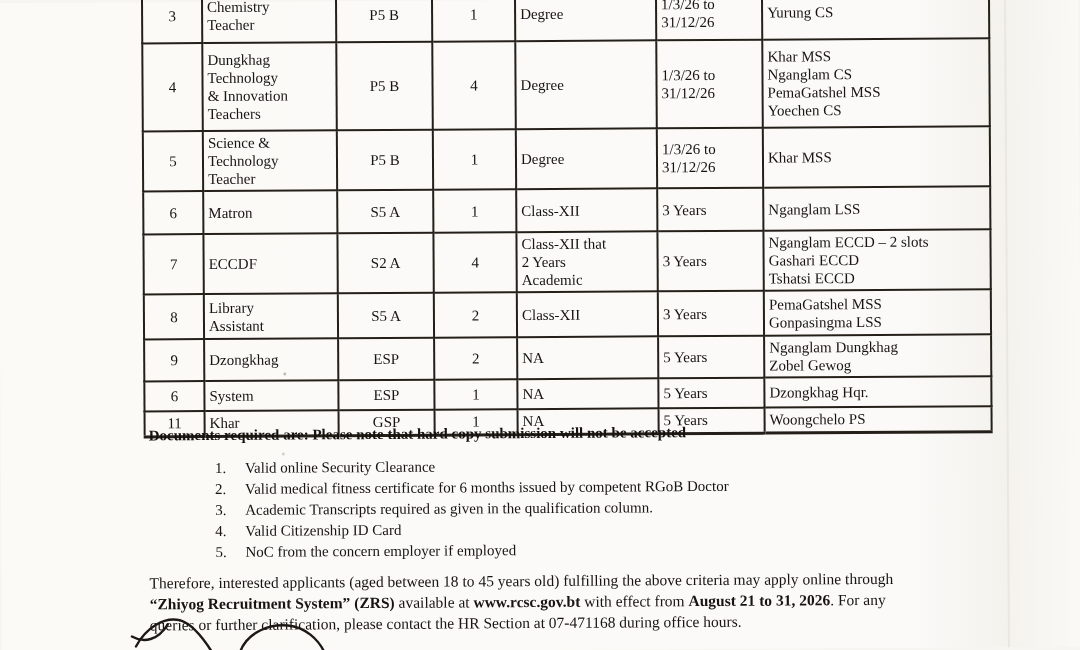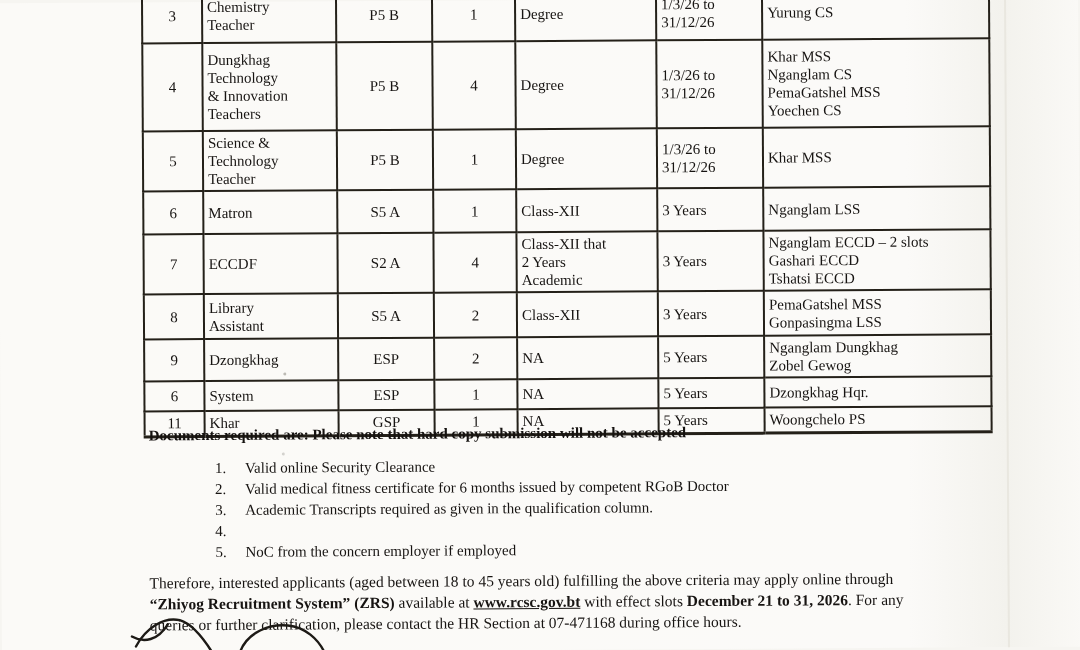--- a/index.html
+++ b/index.html
@@ -73,21 +73,21 @@
   .doc-item { display: flex; height: 21px; white-space: nowrap; }
   .doc-item .num { width: 30px; flex: 0 0 30px; }
 
   #closing {
     position: absolute; left: 148px; top: 570px;
     font-size: 15.5px; line-height: 21px;
     color: #171412;
   }
   .pline { white-space: nowrap; }
   .b { font-weight: bold; }
-  .u { text-decoration: underline; }
+  .u { }
 
   #signature {
     position: absolute; left: 128px; top: 608px;
   }
 </style>
 </head>
 <body>
 
 <div id="scan">
 
@@ -341,30 +341,31 @@
       <div class="doc-item">
         <span class="num">2.</span>
         <span>Valid medical fitness certificate for 6 months issued by competent RGoB Doctor</span>
       </div>
       <div class="doc-item">
         <span class="num">3.</span>
         <span>Academic Transcripts required as given in the qualification column.</span>
       </div>
       <div class="doc-item">
         <span class="num">4.</span>
+        <span>Valid Citizenship ID Card</span>
       </div>
       <div class="doc-item">
         <span class="num">5.</span>
         <span>NoC from the concern employer if employed</span>
       </div>
     </div>
 
   <div id="closing">
       <div class="pline"><span>Therefore, interested applicants (aged between 18 to 45 years old) fulfilling the above criteria may apply online through</span></div>
-      <div class="pline"><span class="b">“Zhiyog Recruitment System” (ZRS)</span><span> available at </span><span class="b u">www.rcsc.gov.bt</span><span> with effect slots </span><span class="b">December 21 to 31, 2026</span><span>. For any</span></div>
+      <div class="pline"><span class="b">“Zhiyog Recruitment System” (ZRS)</span><span> available at </span><span class="b u">www.rcsc.gov.bt</span><span> with effect from </span><span class="b">August 21 to 31, 2026</span><span>. For any</span></div>
       <div class="pline"><span>queries or further clarification, please contact the HR Section at 07-471168 during office hours.</span></div>
     </div>
 
   <svg id="signature" width="230" height="42" viewBox="0 0 230 42" fill="none" stroke="#1d1a16" stroke-width="2.4" stroke-linecap="round">
     <path d="M6,36 C16,18 34,6 50,10 C60,13 72,26 82,42"></path>
     <path d="M2,26 C14,33 28,30 38,14"></path>
     <path d="M110,42 C118,22 140,14 158,16 C176,18 188,30 194,42"></path>
   </svg>
 
   <div class="speck" style="left:283px; top:371px;"></div>

